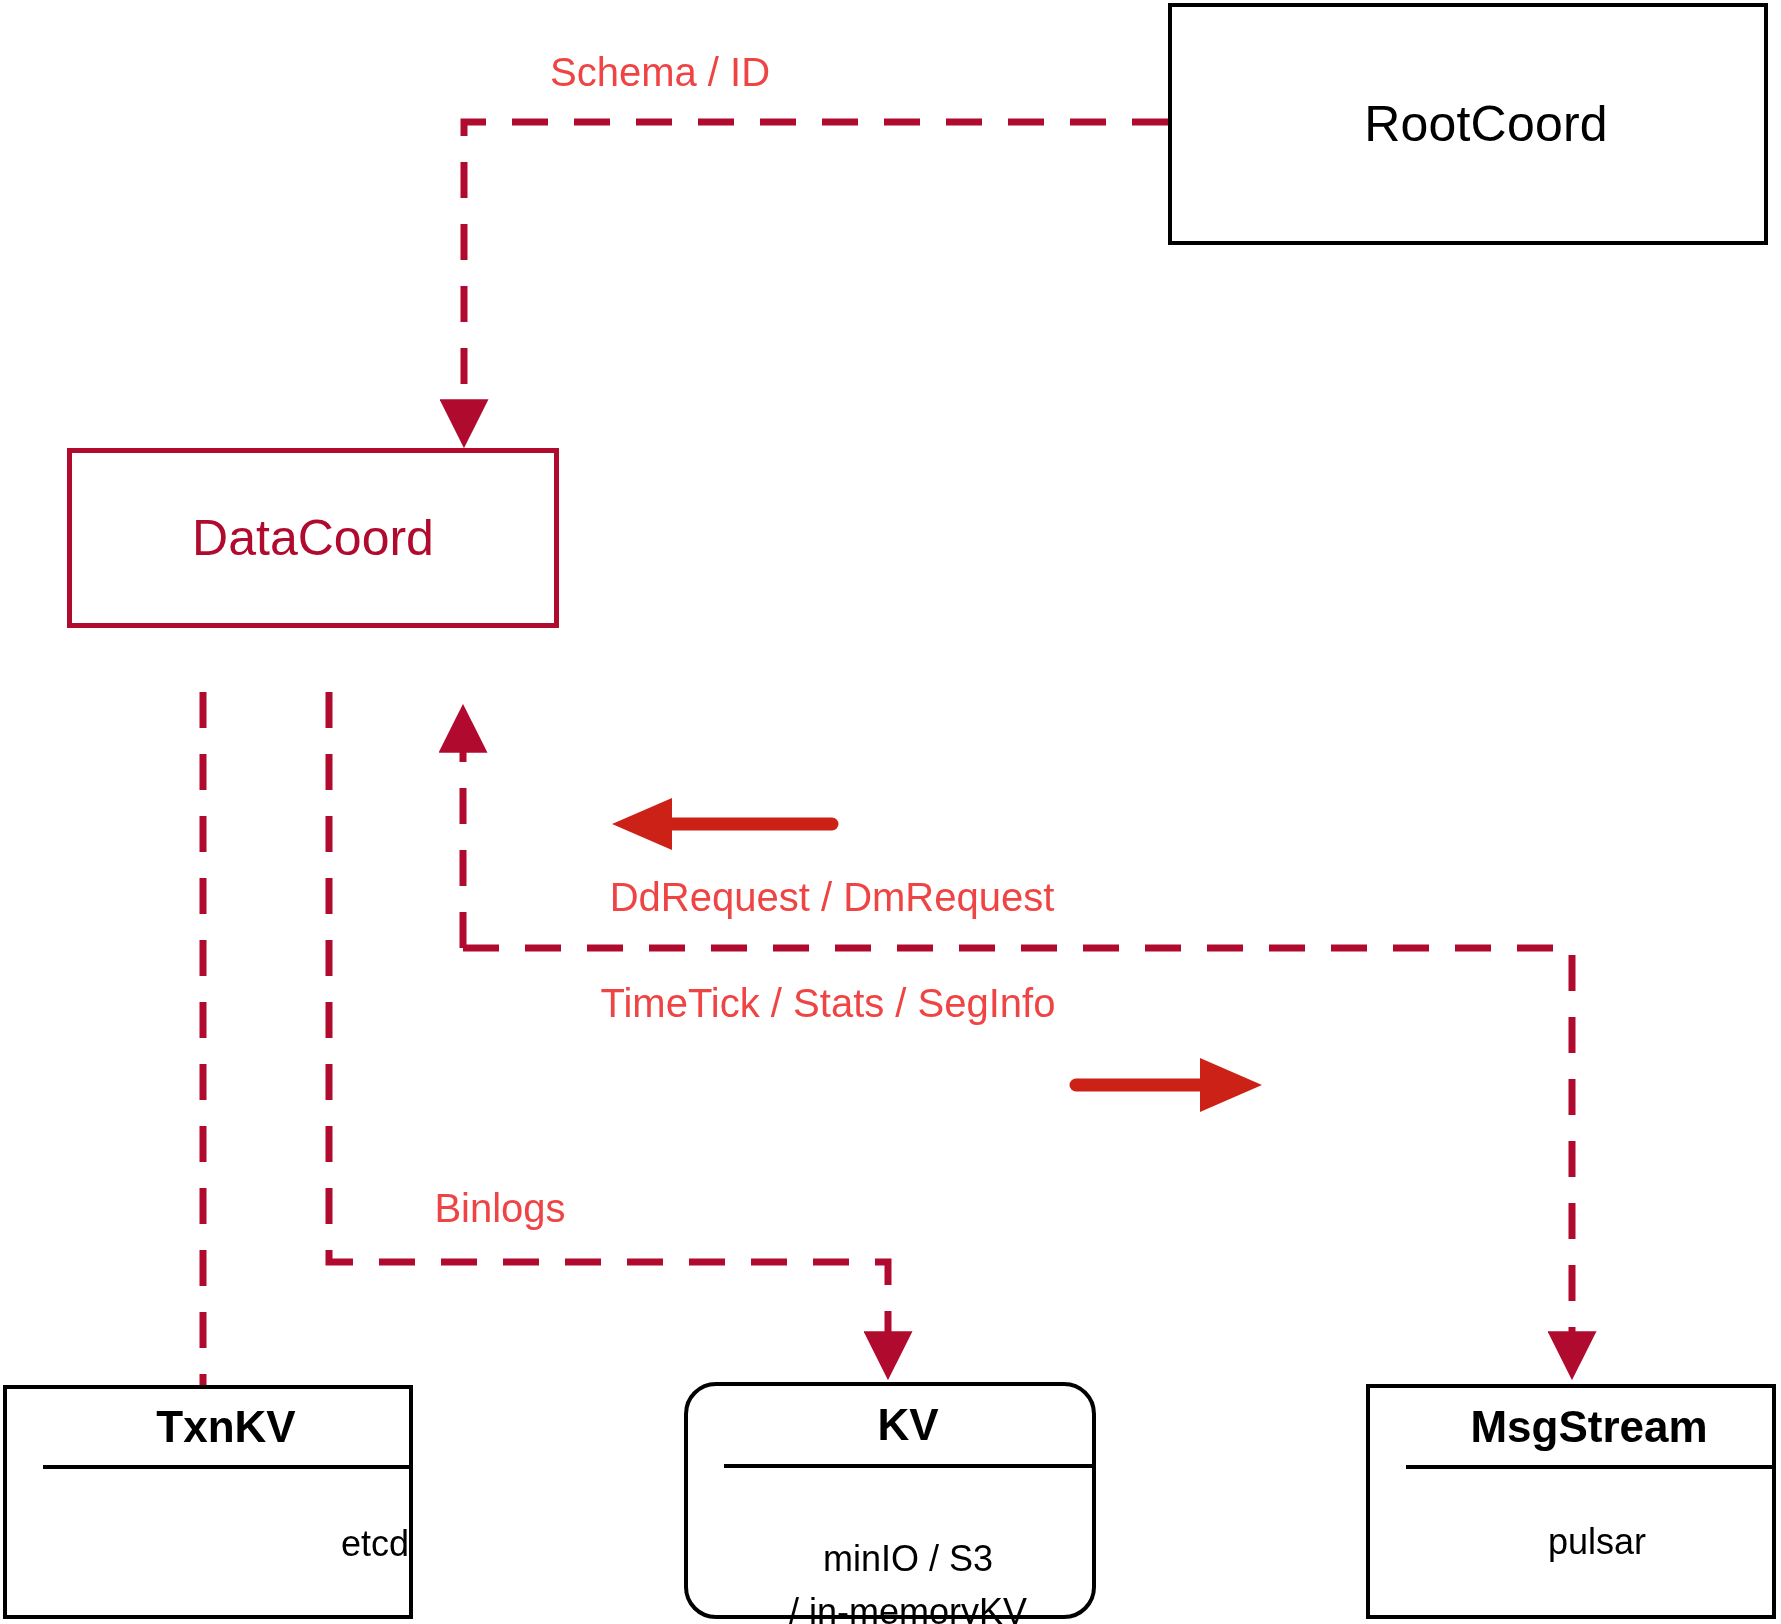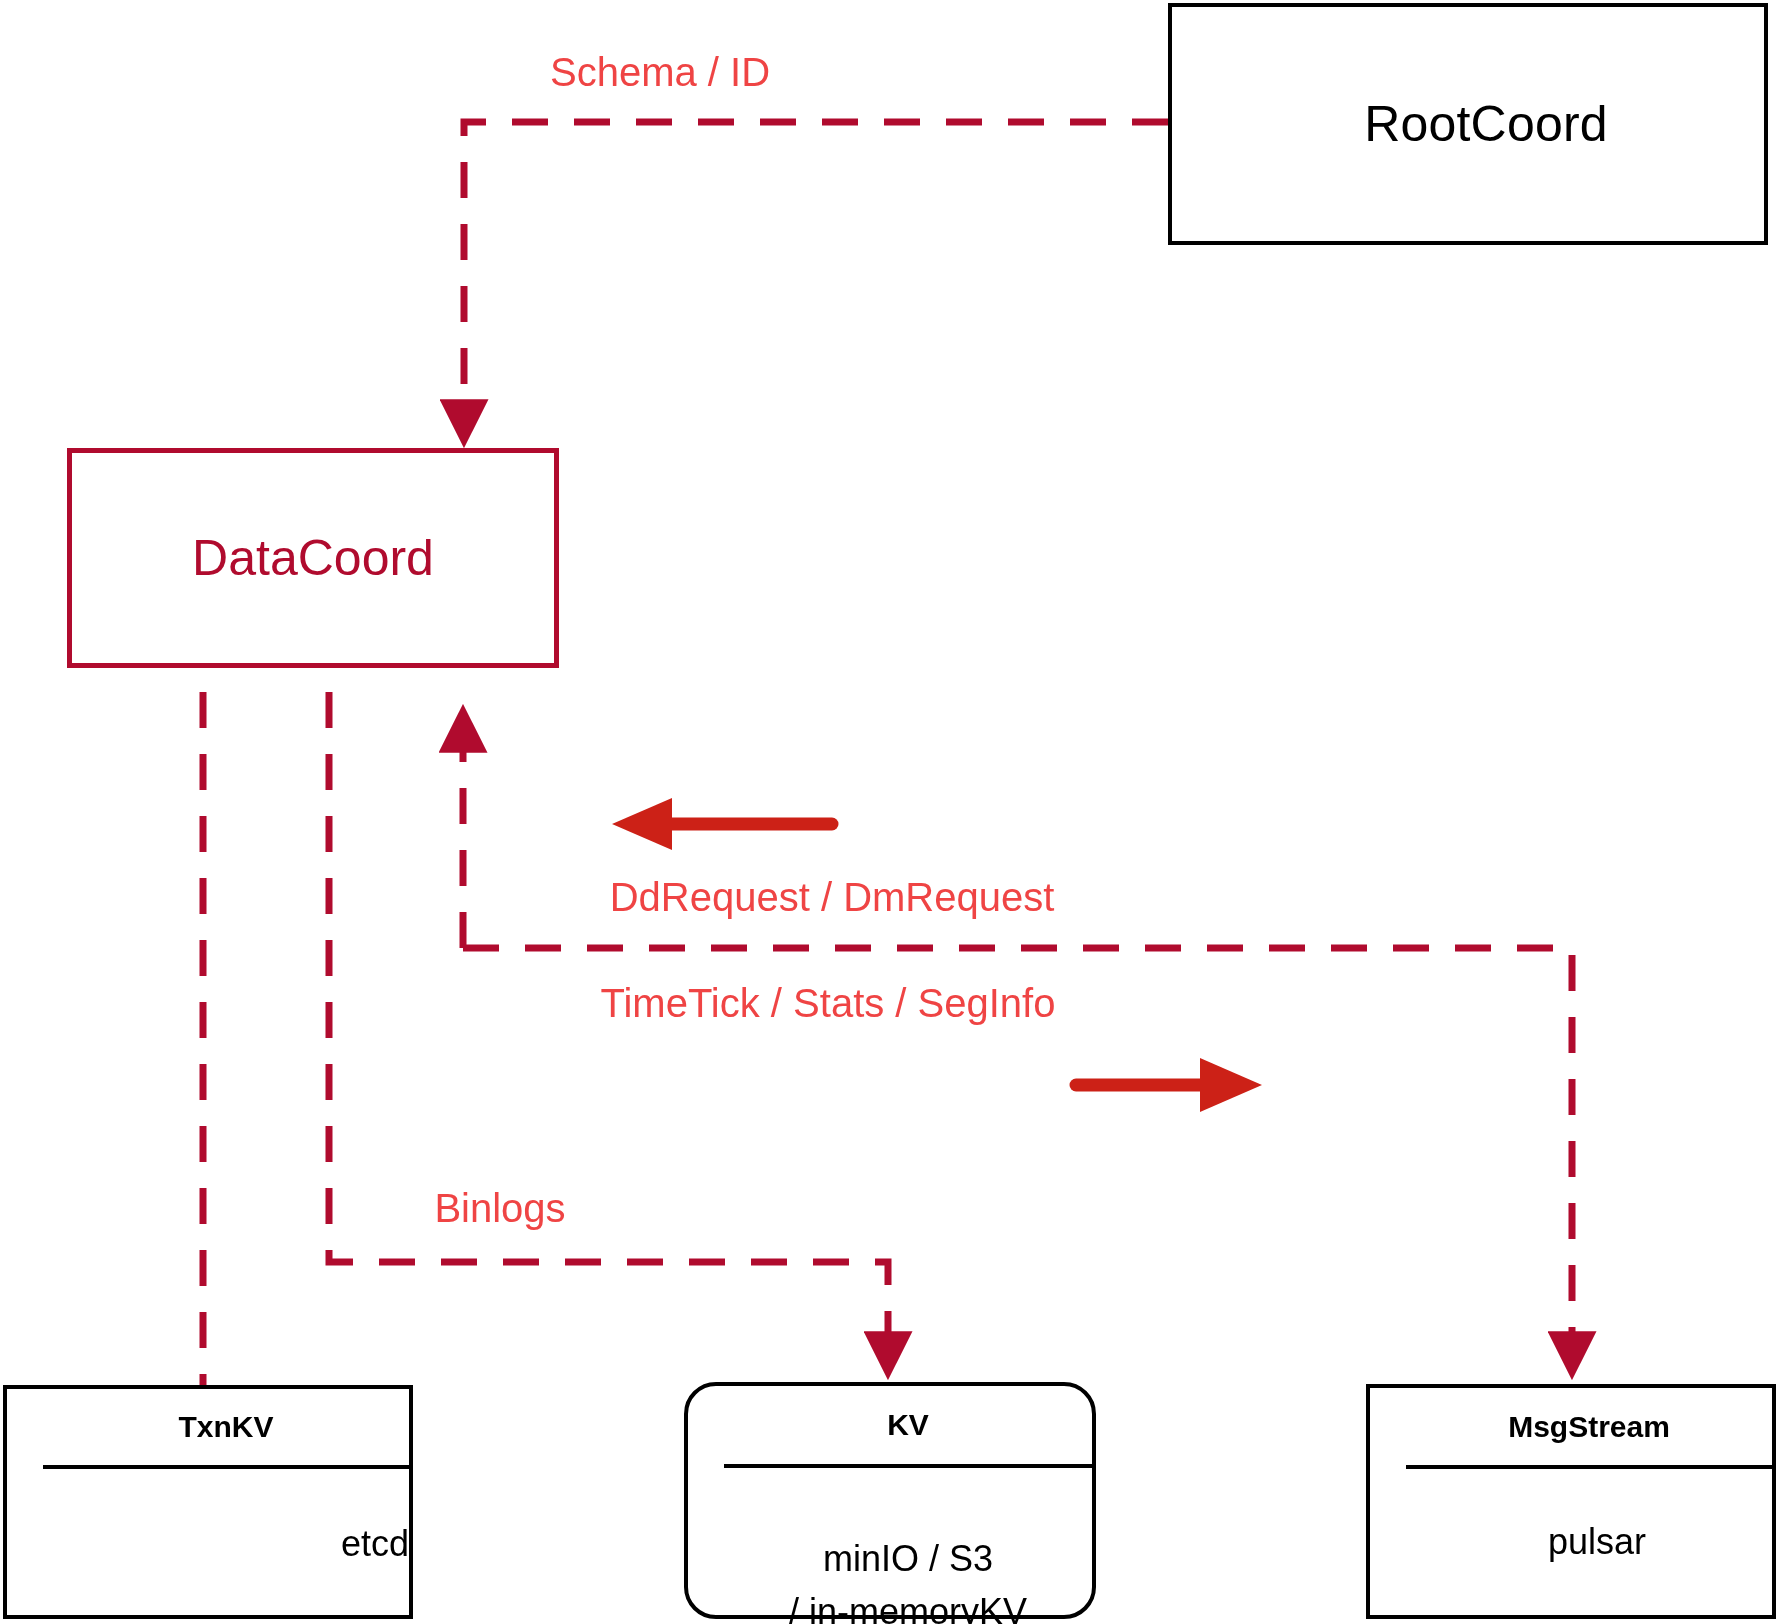--- a/index.html
+++ b/index.html
@@ -54,21 +54,21 @@
     height: 100%;
     font-size: 50px;
     color: #B00B2E;
   }
   .node-header {
     display: flex;
     align-items: center;
     justify-content: center;
     box-sizing: border-box;
     width: 100%;
-    font-size: 30px;
+    font-size: 44px;
     font-weight: bold;
     color: #000000;
     border-bottom: 4px solid #000000;
   }
   .node-body {
     display: flex;
     flex-direction: column;
     align-items: center;
     justify-content: center;
     box-sizing: border-box;
@@ -122,21 +122,21 @@
     <g>
       <line x1="1076" y1="1085" x2="1218" y2="1085" stroke="#CC2117" stroke-width="13" stroke-linecap="round"></line>
       <path d="M 1262 1085 L 1200 1058 L 1200 1112 z" fill="#CC2117"></path>
     </g>
   </svg>
 
   <div class="node-box node-black" style="left:1168px; top:3px; width:600px; height:242px;">
     <div class="node-title-plain">RootCoord</div>
   </div>
 
-  <div class="node-box node-red" style="left:67px; top:448px; width:492px; height:220px;">
+  <div class="node-box node-red" style="left:67px; top:448px; width:492px; height:180px;">
     <div class="node-title-red">DataCoord</div>
   </div>
 
   <div class="node-box node-black" style="left:3px; top:1385px; width:410px; height:234px;">
     <div class="node-header" style="height:80px;">TxnKV</div>
     <div class="node-body" style="height:150px;align-items:flex-end;">
       <div>etcd</div>
     </div>
   </div>
 

